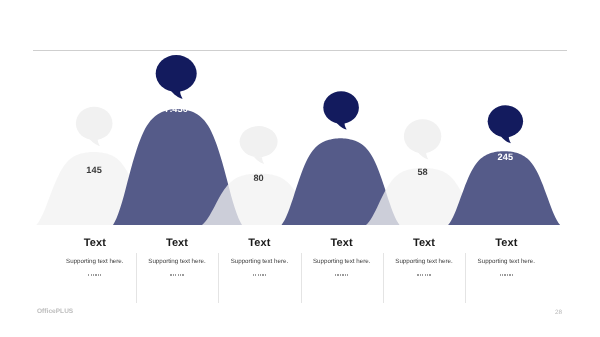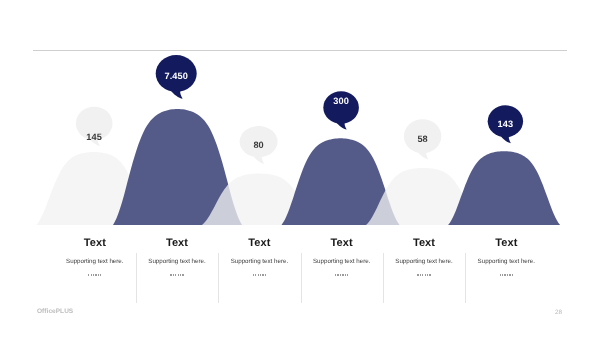--- a/index.html
+++ b/index.html
@@ -1,20 +1,20 @@
 <!DOCTYPE html>
 <html><head>
 <meta charset="utf-8">
 <style>
   html,body{margin:0;padding:0;background:#fff;}
   body{width:600px;height:337px;font-family:"Liberation Sans",sans-serif;overflow:hidden;-webkit-font-smoothing:antialiased;text-rendering:geometricPrecision;}
   .slide{position:relative;width:600px;height:337px;background:#fff;overflow:hidden;}
   .topline{position:absolute;left:32.8px;top:50px;width:534.3px;height:1.1px;background:#cfcfcf;}
   svg.art{position:absolute;left:0;top:0;width:600px;height:337px;}
-  .bubble-label{position:absolute;transform:translate(-50%,-50%);font-size:9.2px;font-weight:bold;white-space:nowrap;letter-spacing:0.1px;}
+  .bubble-label{position:absolute;transform:translate(-50%,-50%);font-size:9.2px;font-weight:bold;white-space:nowrap;letter-spacing:0.1px;margin-top:33px;}
   .bl-light{color:#3a3a3a;}
   .bl-dark{color:#ffffff;}
   .cols{position:absolute;left:0px;top:232px;width:480px;height:75px;}
   .col{position:absolute;top:0;width:82.3px;text-align:center;}
   .vdiv{position:absolute;top:253px;width:1px;height:50px;background:#e4e4e4;}
   .ctitle{position:absolute;top:5px;left:0;width:100%;font-size:11px;font-weight:bold;color:#1a1a1a;letter-spacing:0.1px;}
   .csub{position:absolute;top:26px;left:0;width:100%;font-size:6.2px;color:#3d3d3d;}
   .cdots{position:absolute;top:40px;left:0;width:100%;height:6px;display:flex;justify-content:center;align-items:center;gap:1.1px;font-size:0;}
   .cdot{width:1.3px;height:1.3px;background:#9b9b9b;}
   .brand{position:absolute;left:37px;top:308px;font-size:6.5px;font-weight:bold;color:#bcbcbc;letter-spacing:0.05px;}
@@ -65,21 +65,21 @@
 
     </g>
   </svg>
 
   <div id="bubble-labels">
       <div class="bubble-label bl-light" style="left: 94.2px; top: 137px;">145</div>
       <div class="bubble-label bl-dark" style="left: 176.2px; top: 76.4px;">7.450</div>
       <div class="bubble-label bl-light" style="left: 258.6px; top: 144.5px; text-align: right;">80</div>
       <div class="bubble-label bl-dark" style="left: 341.1px; top: 101px;">300</div>
       <div class="bubble-label bl-light" style="left: 422.6px; top: 139.2px;">58</div>
-      <div class="bubble-label bl-dark" style="left: 505.4px; top: 124.2px;">143</div>
+      <div class="bubble-label bl-dark" style="left: 505.4px; top: 124.2px;">245</div>
     </div>
   <div id="cols" class="cols">
       <div class="col" style="left: 53.65px;">
         <div class="ctitle">Text</div>
         <div class="csub">Supporting text here.</div>
         <div class="cdots">
           <span class="cdot"></span>
           <span class="cdot"></span>
           <span class="cdot"></span>
           <span class="cdot"></span>

